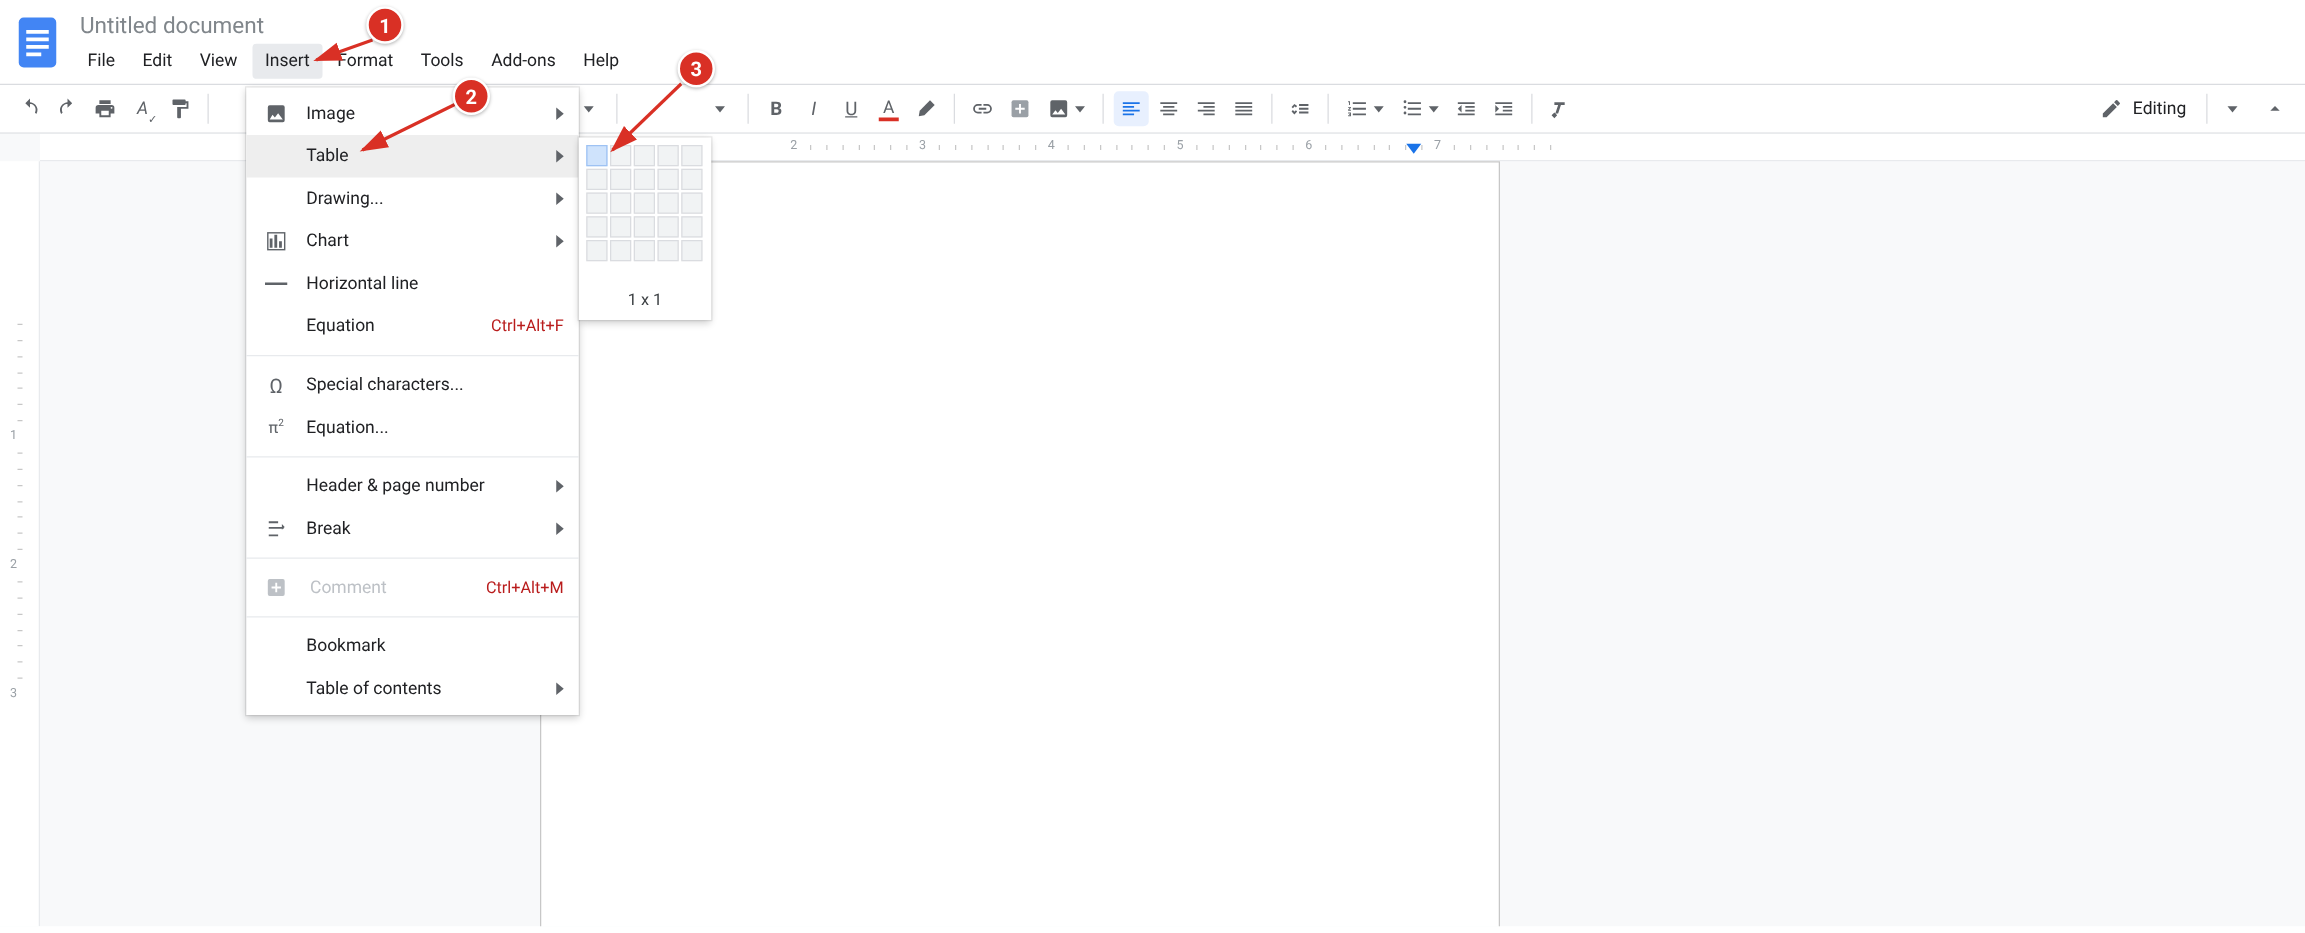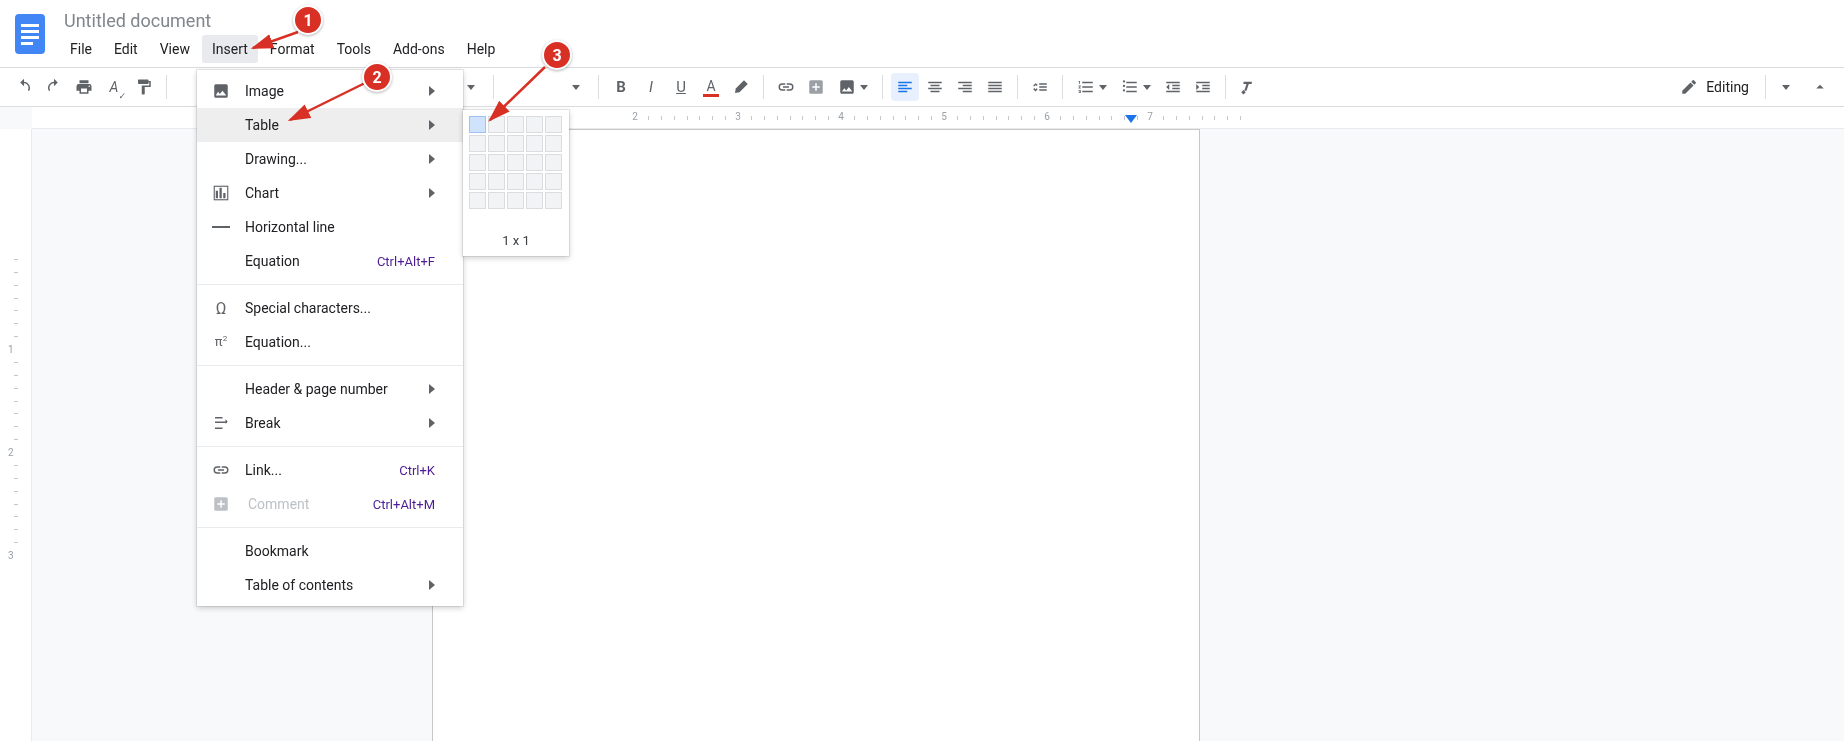--- a/index.html
+++ b/index.html
@@ -97,29 +97,29 @@
     width:266px;
     background:#fff;
     box-shadow: 0 2px 6px rgba(0,0,0,.2), 0 0 0 1px rgba(0,0,0,.08);
     padding: 4px 0;
     z-index: 100;
     font-size:14px;
   }
   .menu-row {
     display:flex; align-items:center;
     height:34px;
-    padding: 0 28px 0 14px;
+    padding: 0 12px 0 14px;
     gap: 14px;
     color:#202124;
     position:relative;
   }
   .menu-row.highlight { background:#eeeeee; }
   .menu-row .menu-icon { width:20px; display:flex; justify-content:center; color:#5f6368; }
   .menu-row .menu-label { flex:1; }
-  .menu-row .menu-shortcut { color:#4c1d95; font-size:13px; }
+  .menu-row .menu-shortcut { color:#b91c1c; font-size:13px; }
   .menu-row .submenu-arrow {
     width:0;height:0;border-top:5px solid transparent;border-bottom:5px solid transparent;border-left:6px solid #5f6368;
   }
   .menu-row.disabled { color:#bdc1c6;gap:17px; }
   .menu-row.disabled .menu-icon { color:#bdc1c6; }
   .menu-sep { height:1px; background:#e8eaed; margin:6px 0; }
   
   .table-panel {
     position:absolute;
     top:110px; left:463px;
@@ -520,29 +520,20 @@
     <div class="menu-row">
       <div class="menu-icon">
         <svg width="18" height="18" viewBox="0 0 24 24">
           <path fill="#5f6368" d="M4 4h10v2H4zm0 14h10v2H4zm0-8h16v2H4zm14-3l3 3-3 3V7z"></path>
         </svg>
       </div>
       <div class="menu-label">Break</div>
       <div class="submenu-arrow"></div>
     </div>
     <div class="menu-sep"></div>
-    <div class="menu-row">
-      <div class="menu-icon">
-        <svg width="18" height="18" viewBox="0 0 24 24">
-          <path fill="#5f6368" d="M3.9 12A3.1 3.1 0 0 1 7 8.9h4V7H7a5 5 0 0 0 0 10h4v-1.9H7A3.1 3.1 0 0 1 3.9 12zM8 13h8v-2H8zm9-6h-4v1.9h4a3.1 3.1 0 0 1 0 6.2h-4V17h4a5 5 0 0 0 0-10z"></path>
-        </svg>
-      </div>
-      <div class="menu-label">Link...</div>
-      <div class="menu-shortcut">Ctrl+K</div>
-    </div>
     <div class="menu-row disabled">
       <div class="menu-icon">
         <svg width="18" height="18" viewBox="0 0 24 24">
           <rect x="3" y="3" width="18" height="18" rx="2" fill="#bdc1c6"></rect>
           <path fill="#fff" d="M11 7h2v4h4v2h-4v4h-2v-4H7v-2h4z"></path>
         </svg>
       </div>
       <div class="menu-label">Comment</div>
       <div class="menu-shortcut">Ctrl+Alt+M</div>
     </div>

